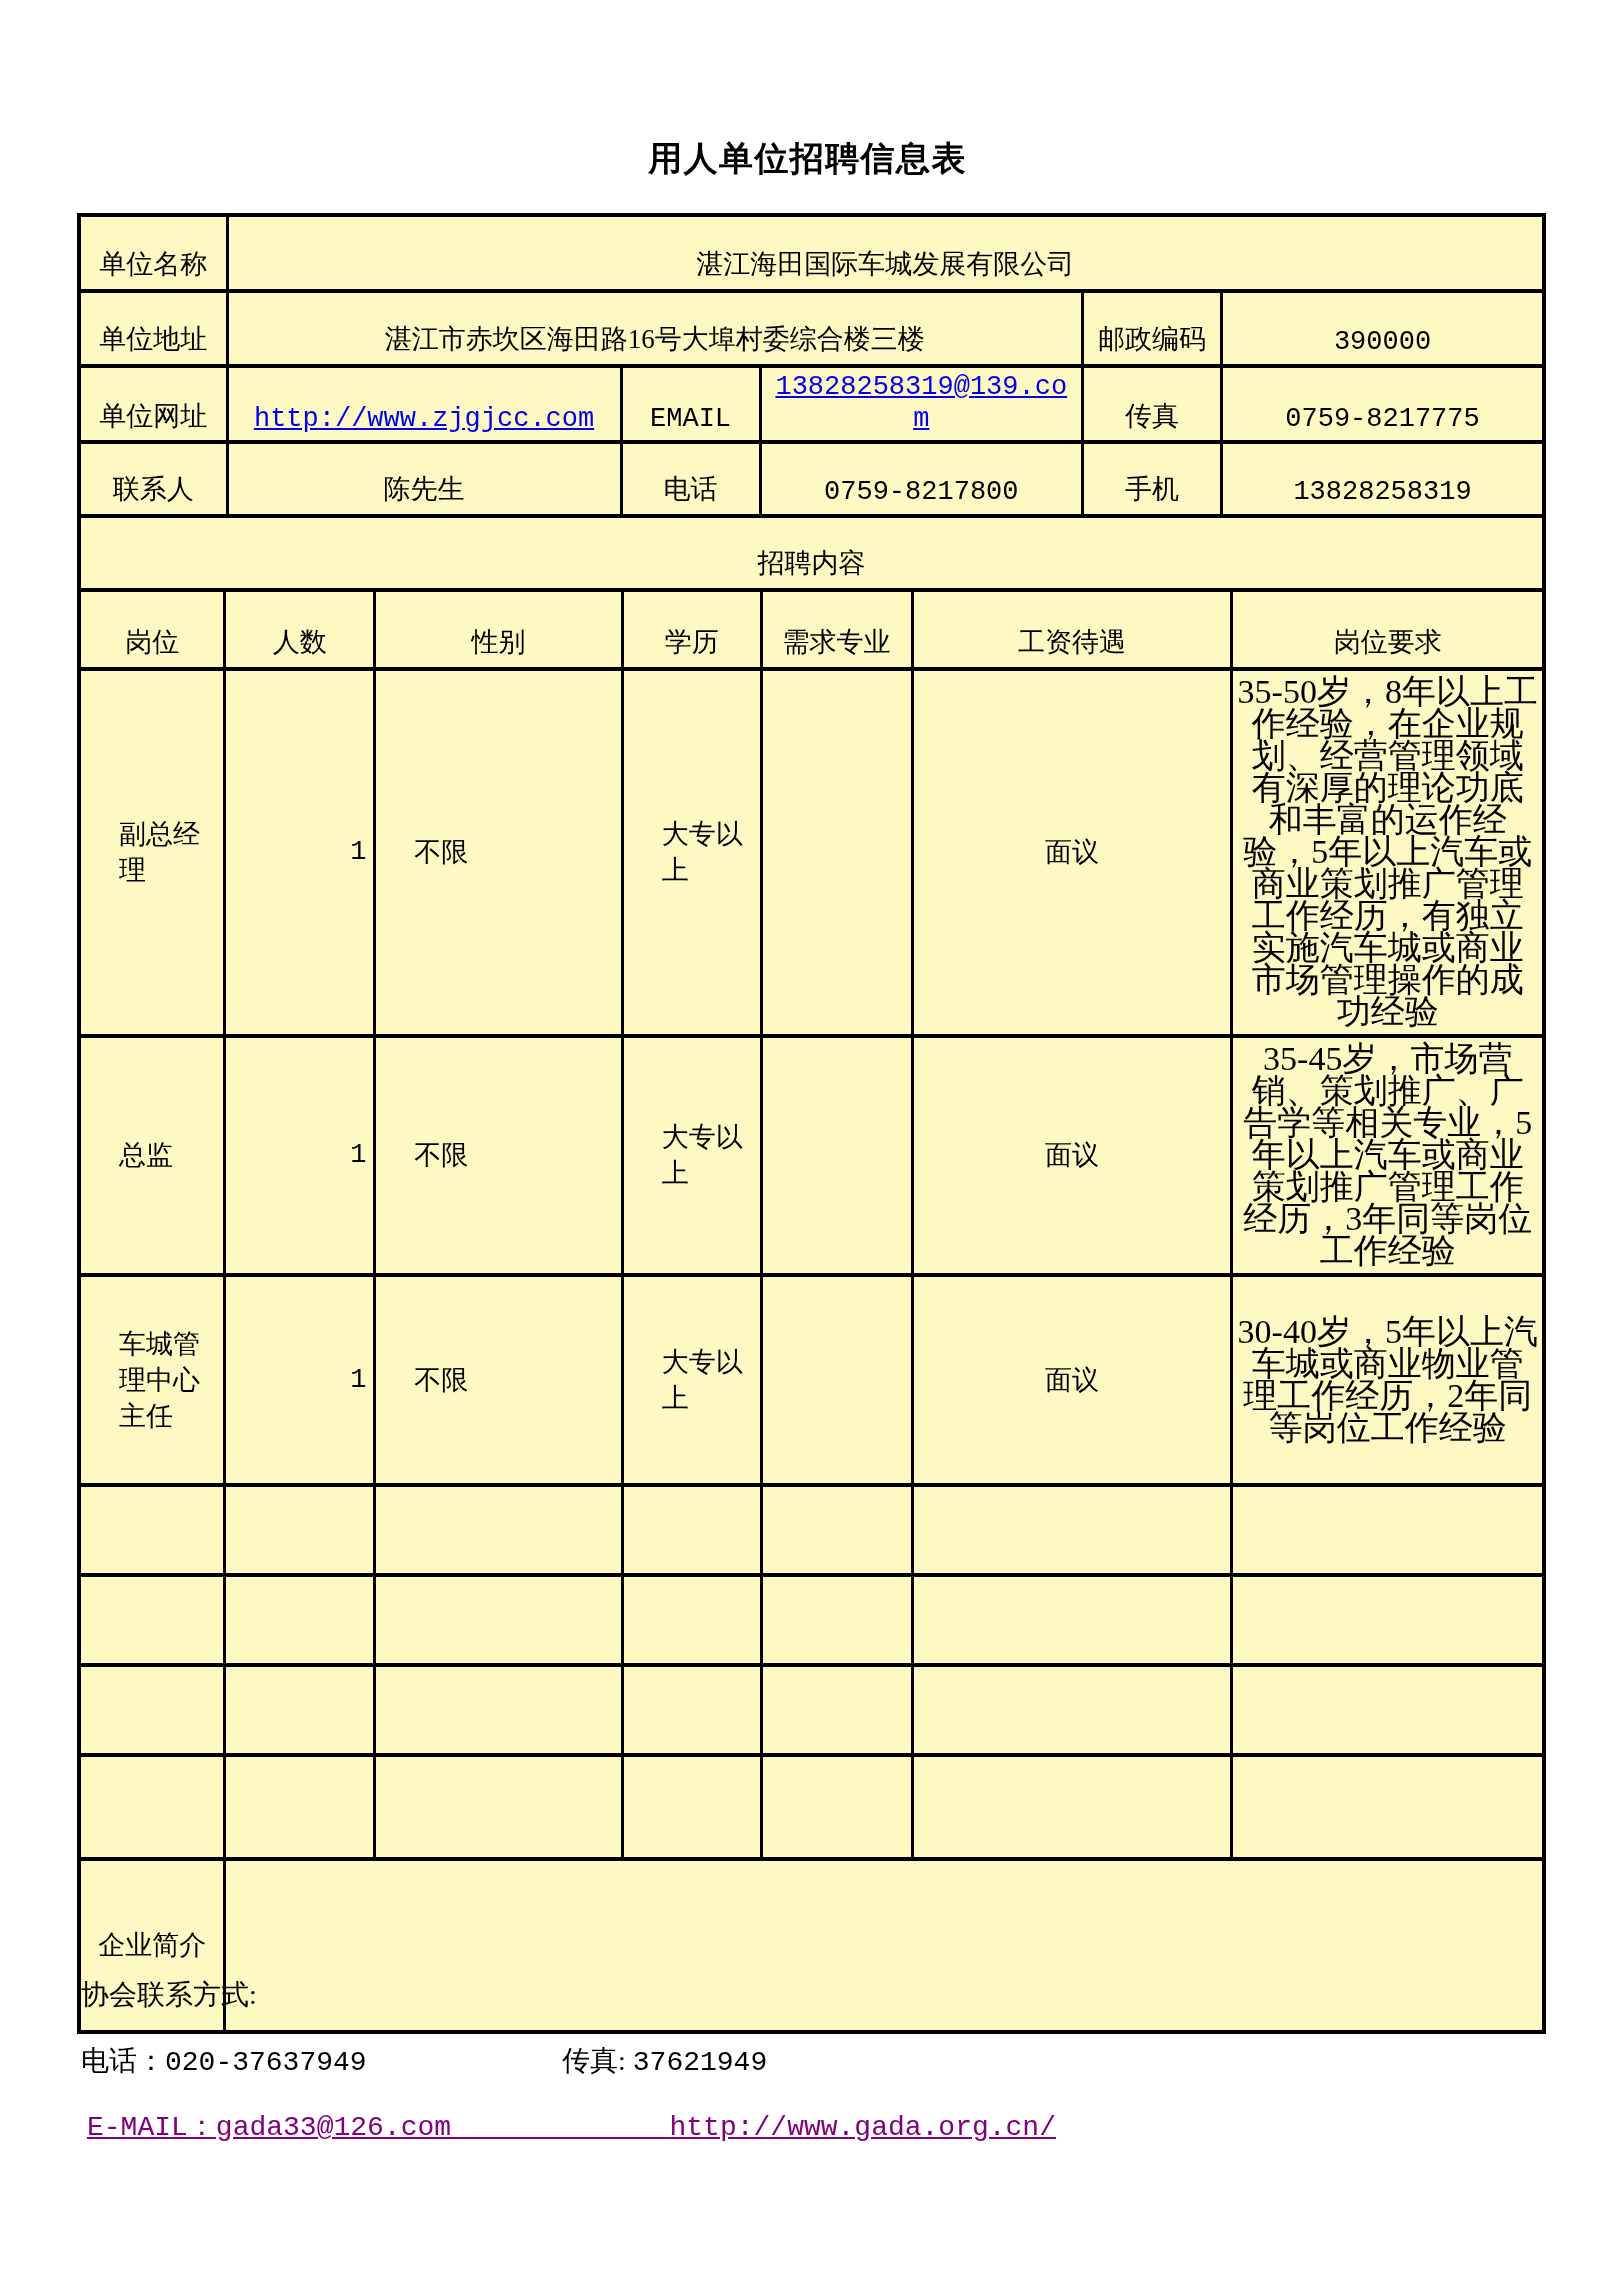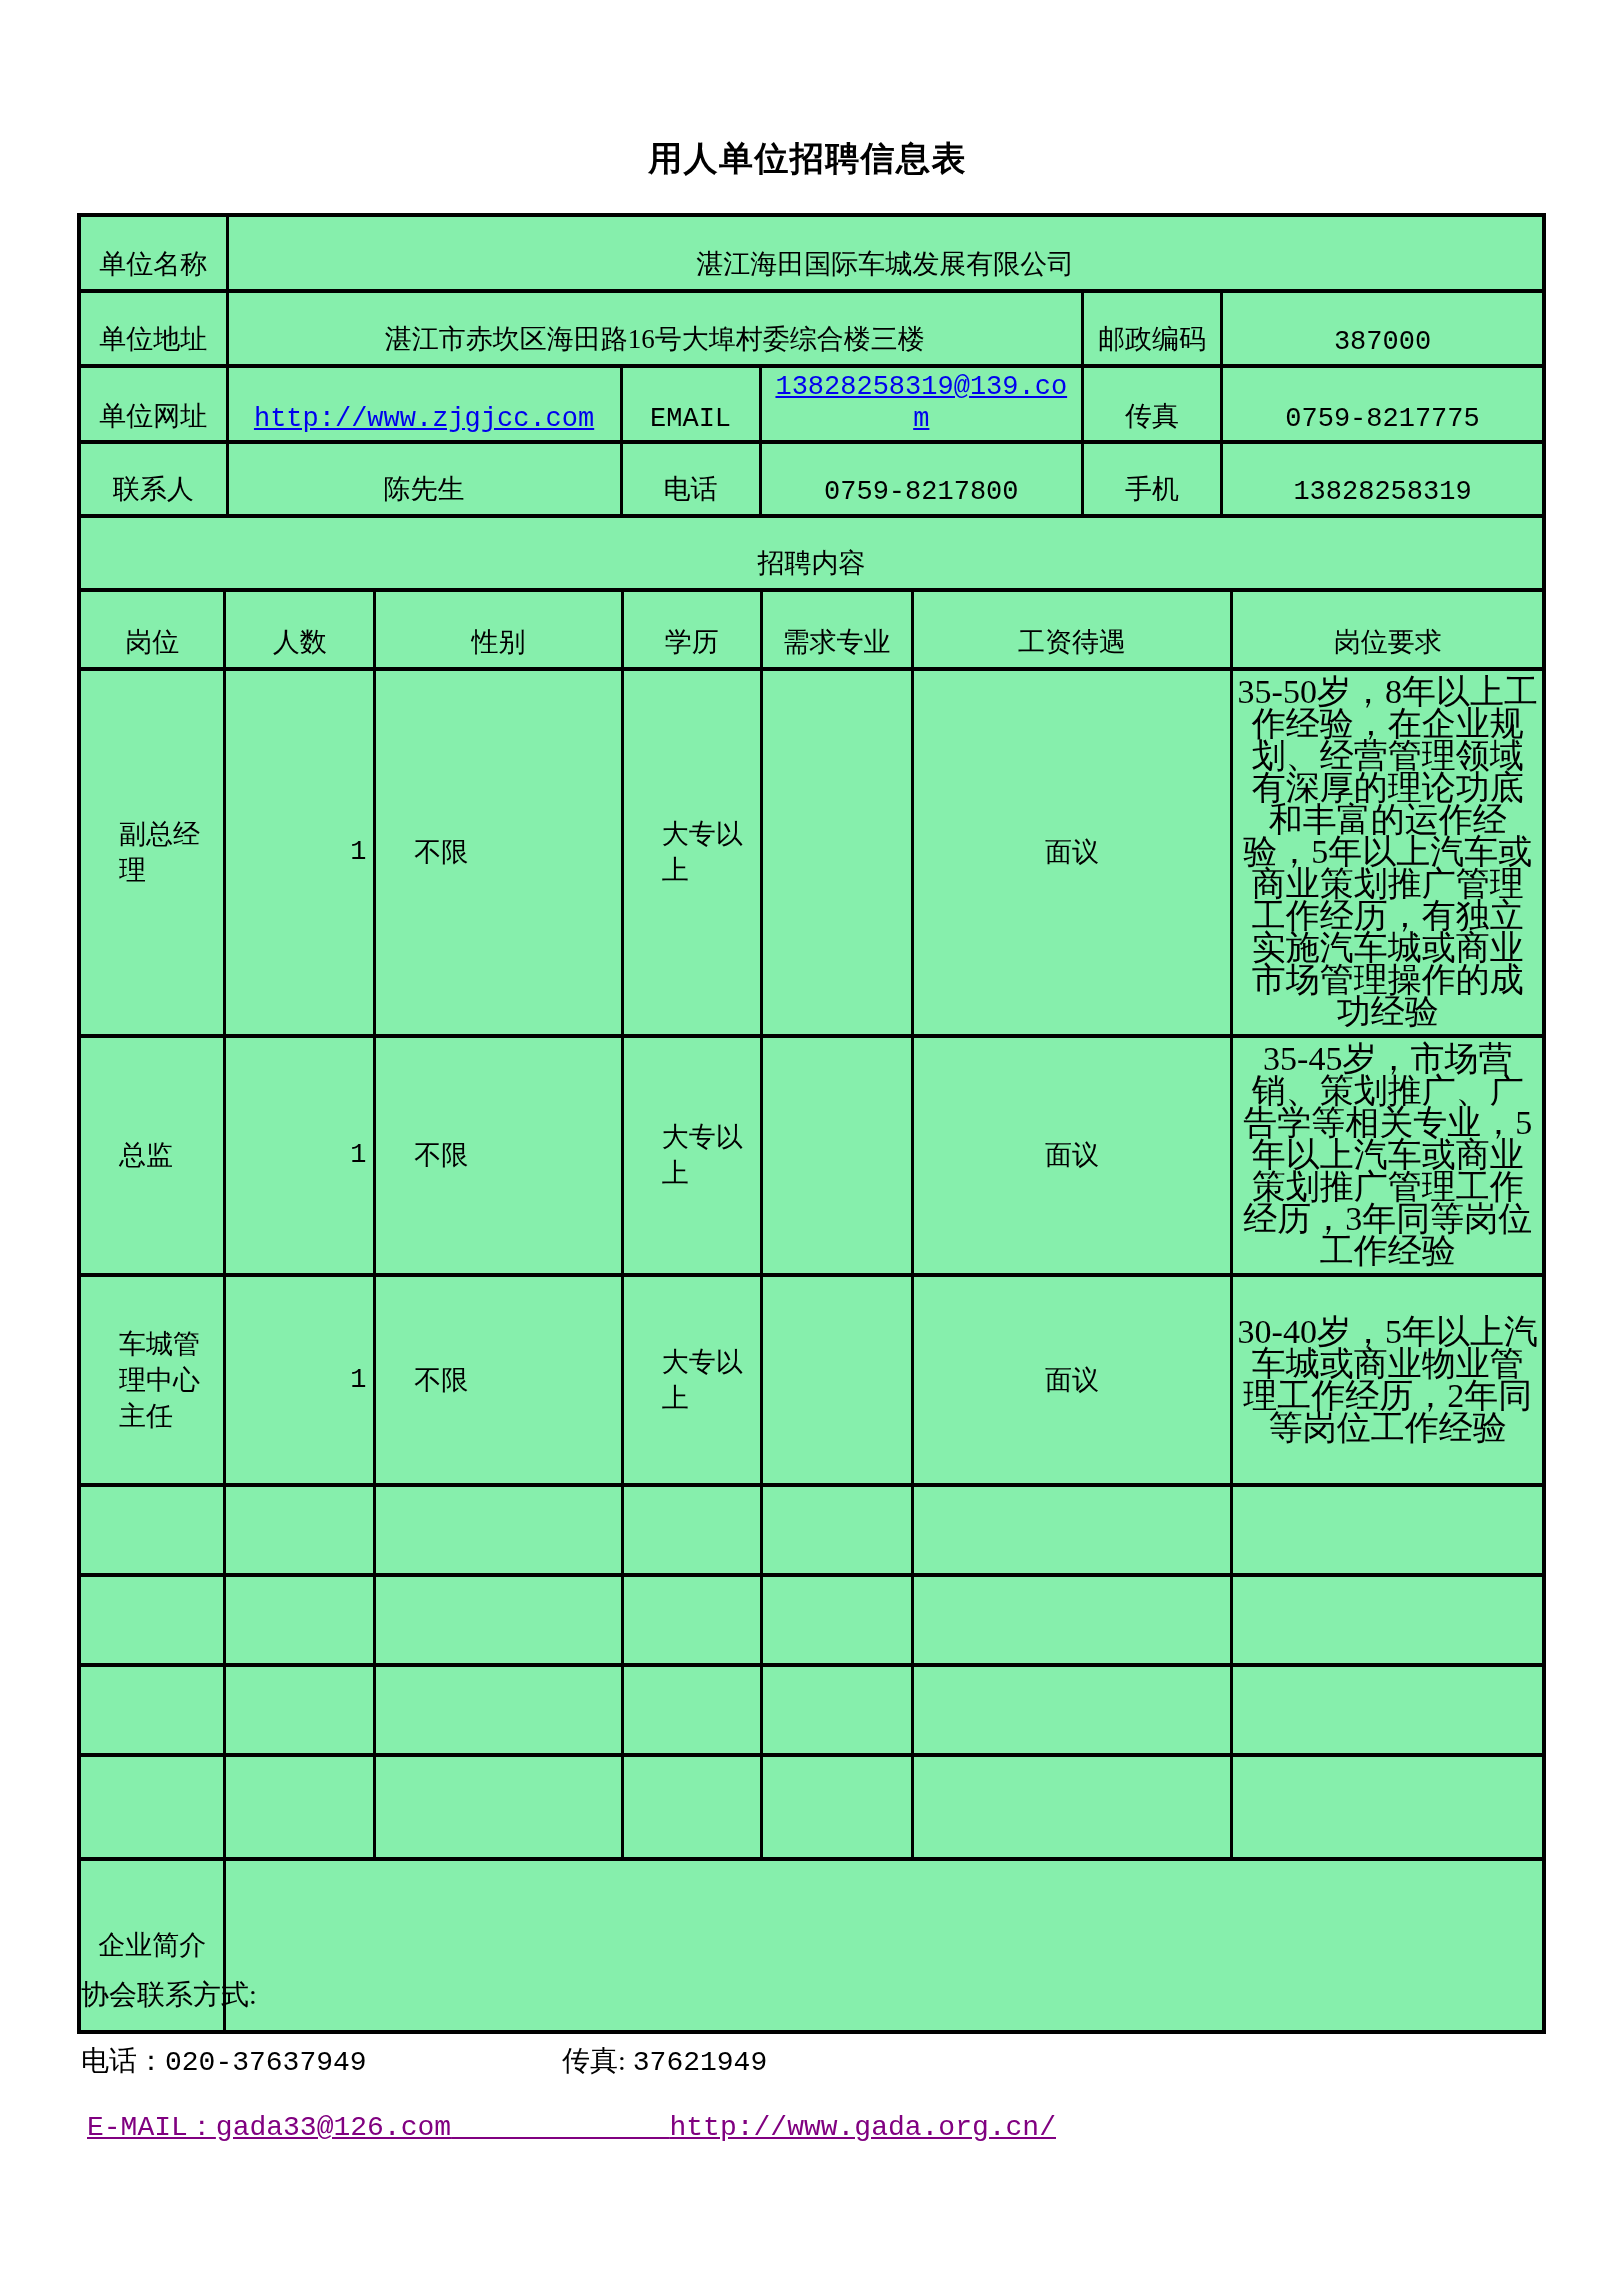--- a/index.html
+++ b/index.html
@@ -7,21 +7,21 @@
     width:1622px;height:2295px;background:#ffffff;position:relative;
     font-family:"Liberation Serif", serif;color:#000;
   }
   .page-title{
     position:absolute;left:77px;top:136px;width:1461px;
     text-align:center;font-size:34px;font-weight:bold;
     font-family:"Liberation Sans", sans-serif;letter-spacing:1.4px;
   }
   .tablewrap{
     position:absolute;left:77px;top:213px;width:1461px;
-    border:4.8px solid #000;background:#86efac;
+    border:4.8px solid #000;background:#fef9c3;
   }
   table{border-collapse:collapse;width:100%;table-layout:fixed;}
   td{
     border-left:3.4px solid #000;border-top:4.8px solid #000;
     vertical-align:middle;font-size:27px;padding:0 6.8px;
     overflow:hidden;word-break:break-all;
   }
   td:first-child{border-left:none;}
   table.tA tr:first-child td{border-top:none;}
   .c{text-align:center;}
@@ -70,21 +70,21 @@
     </colgroup>
     <tbody>
         <tr class="rA1">
       <td class="c bot">单位名称</td>
       <td class="c bot" colspan="5">湛江海田国际车城发展有限公司</td>
     </tr>
     <tr class="rA2">
       <td class="c bot">单位地址</td>
       <td class="c bot" colspan="3">湛江市赤坎区海田路16号大埠村委综合楼三楼</td>
       <td class="c bot">邮政编码</td>
-      <td class="c bot mono">387000</td>
+      <td class="c bot mono">390000</td>
     </tr>
     <tr class="rA3">
       <td class="c bot">单位网址</td>
       <td class="c bot"><a class="link mono">http://www.zjgjcc.com</a></td>
       <td class="c bot mono">EMAIL</td>
       <td class="c bot"><a class="link mono">13828258319@139.com</a></td>
       <td class="c bot">传真</td>
       <td class="c bot mono">0759-8217775</td>
     </tr>
     <tr class="rA4">

